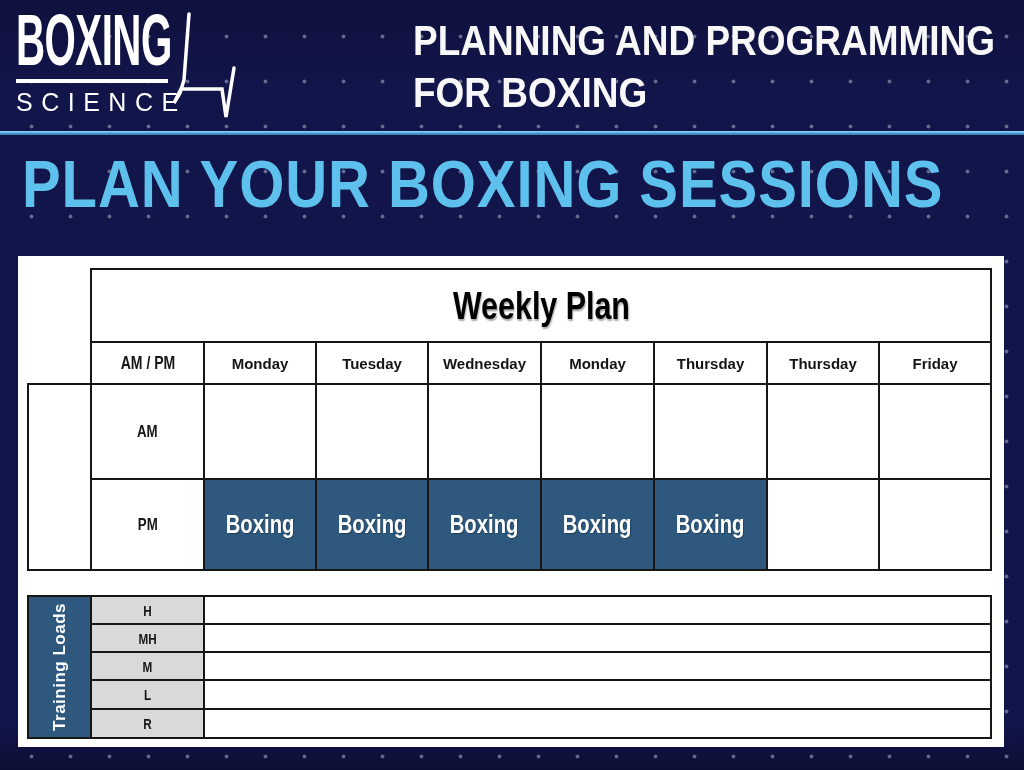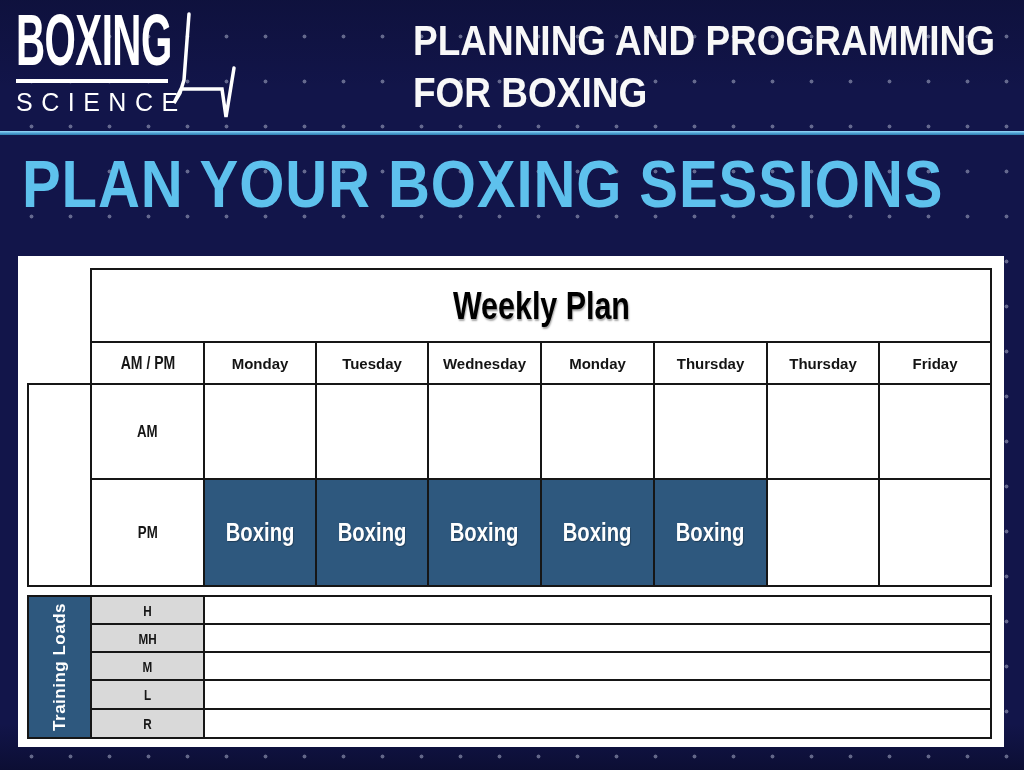--- a/index.html
+++ b/index.html
@@ -48,21 +48,21 @@
   table { border-collapse:collapse; table-layout:fixed; }
   td { padding:0; text-align:center; vertical-align:middle; overflow:hidden; }
 
   
   .plan-table { position:absolute; left:9px; top:12px; }
   .plan-table td { border:2px solid #161616; background:#ffffff; }
   td.ghost { border:none; background:transparent; }
   .row-title  { height:73px; }
   .row-days   { height:42px; }
   .row-am     { height:95px; }
-  .row-pm     { height:107px; }
+  .row-pm     { height:91px; }
   .tbl-title {
     background:#2e587e; color:#000000; font-size:39px; font-weight:bold;
     text-shadow:1px 2px 2px rgba(0,0,0,0.35);
   }
   .corner { background:#d9d9d9; color:#161616; font-weight:bold; font-size:18px;text-align:center; }
   .day    { font-size:15px; font-weight:bold; color:#141414;border-radius:13px; }
   .slot   { background:#d9d9d9; color:#161616; font-weight:bold; font-size:17px;margin-left:43px; }
   .side   { background:#2e587e; }
   .vert {
     writing-mode:vertical-rl; transform:rotate(180deg);

